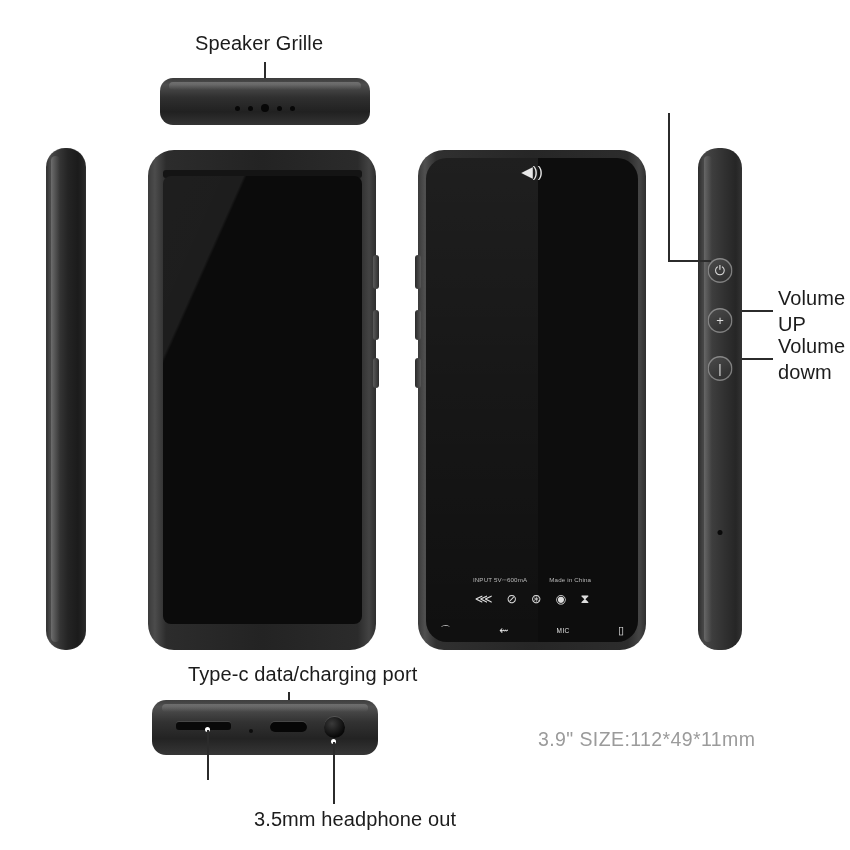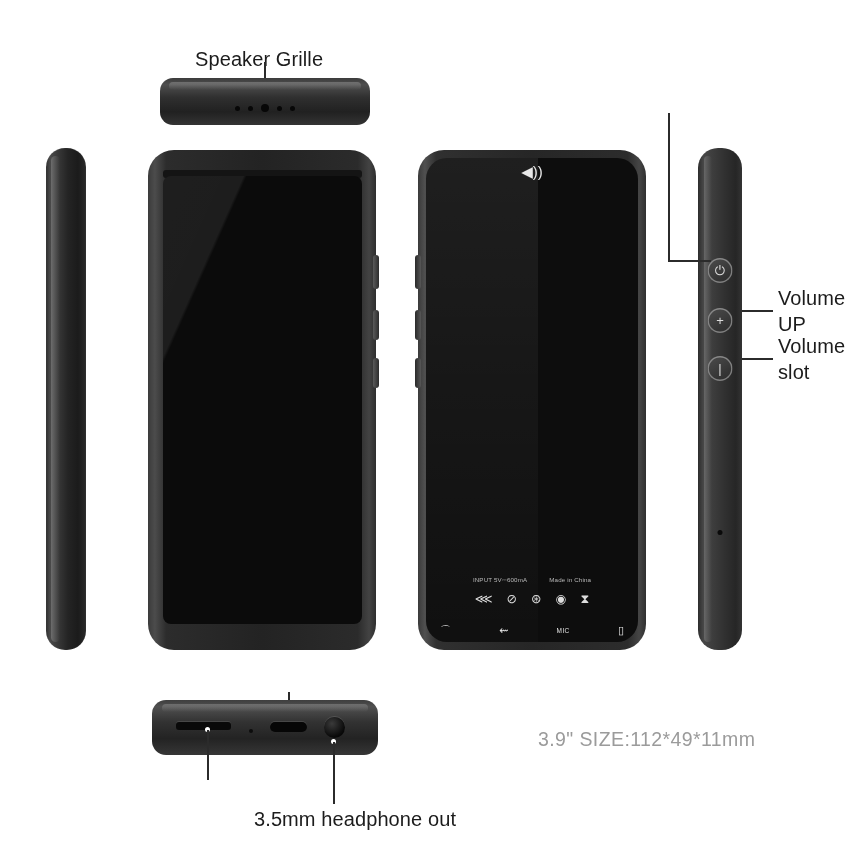--- a/index.html
+++ b/index.html
@@ -362,21 +362,21 @@
     border-radius: 50%;
     background: radial-gradient(circle at 38% 32%, #3a3a3a, #080808 70%);
     box-shadow: 0 -1px 0 rgba(255,255,255,0.12);
   }
 </style>
 </head>
 <body>
 
 <div class="stage">
 
-  <div class="label" style="left:195px; top:31px;margin-top:16px;">Speaker Grille</div>
+  <div class="label" style="left:195px; top:31px;">Speaker Grille</div>
   <div class="leader v" style="left:264px; top:62px; height:35px;"></div>
   <div class="dot-end" style="left:262px; top:95px;"></div>
 
   <div class="top-edge">
     <div class="grille">
       <i></i>
       <i></i>
       <i class="big"></i>
       <i></i>
       <i></i>
@@ -442,23 +442,24 @@
 
   <div class="leader h" style="left:742px; top:310px; width:31px;"></div>
   <div class="label multi" style="left:778px; top:285px; width:70px; line-height:26px;">
     <span>Volume</span><br>
     <span>UP</span>
   </div>
 
   <div class="leader h" style="left:742px; top:358px; width:31px;"></div>
   <div class="label multi" style="left:778px; top:333px; width:75px; line-height:26px;">
     <span>Volume</span><br>
-    <span>slot</span>
-  </div>
-
+    <span>dowm</span>
+  </div>
+
+  <div class="label" style="left:188px; top:662px;">Type-c data/charging port</div>
   <div class="leader v" style="left:288px; top:692px; height:29px;"></div>
   <div class="dot-end" style="left:286px; top:719px;"></div>
 
   <div class="bottom-edge">
     <div class="port-sd"></div>
     <div class="port-pin"></div>
     <div class="port-usb"></div>
     <div class="port-jack"></div>
   </div>
 

